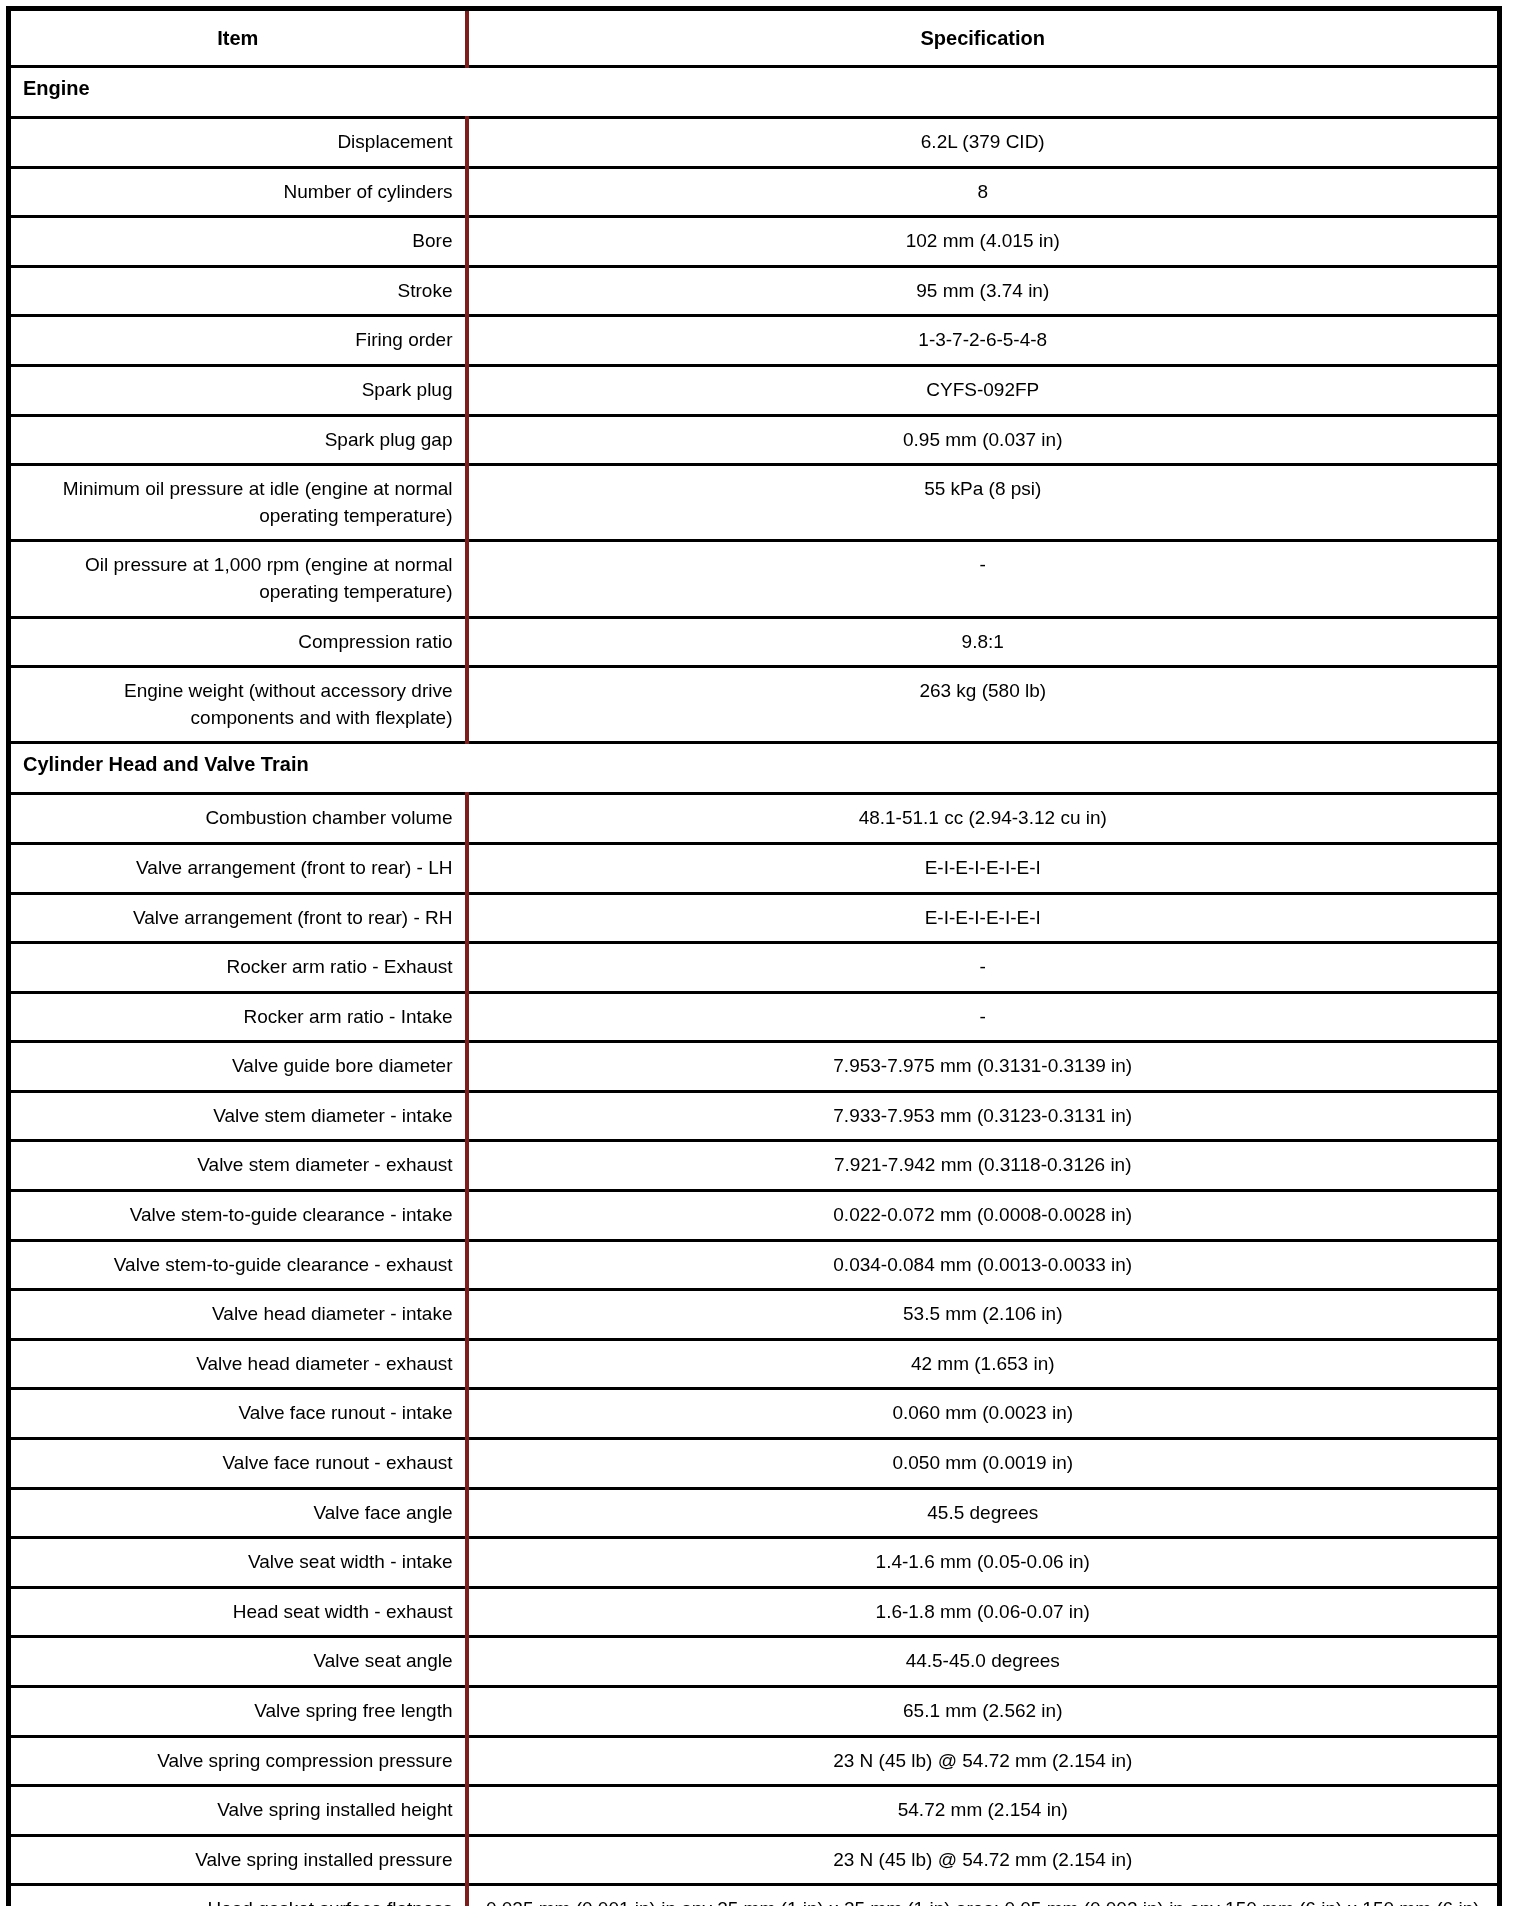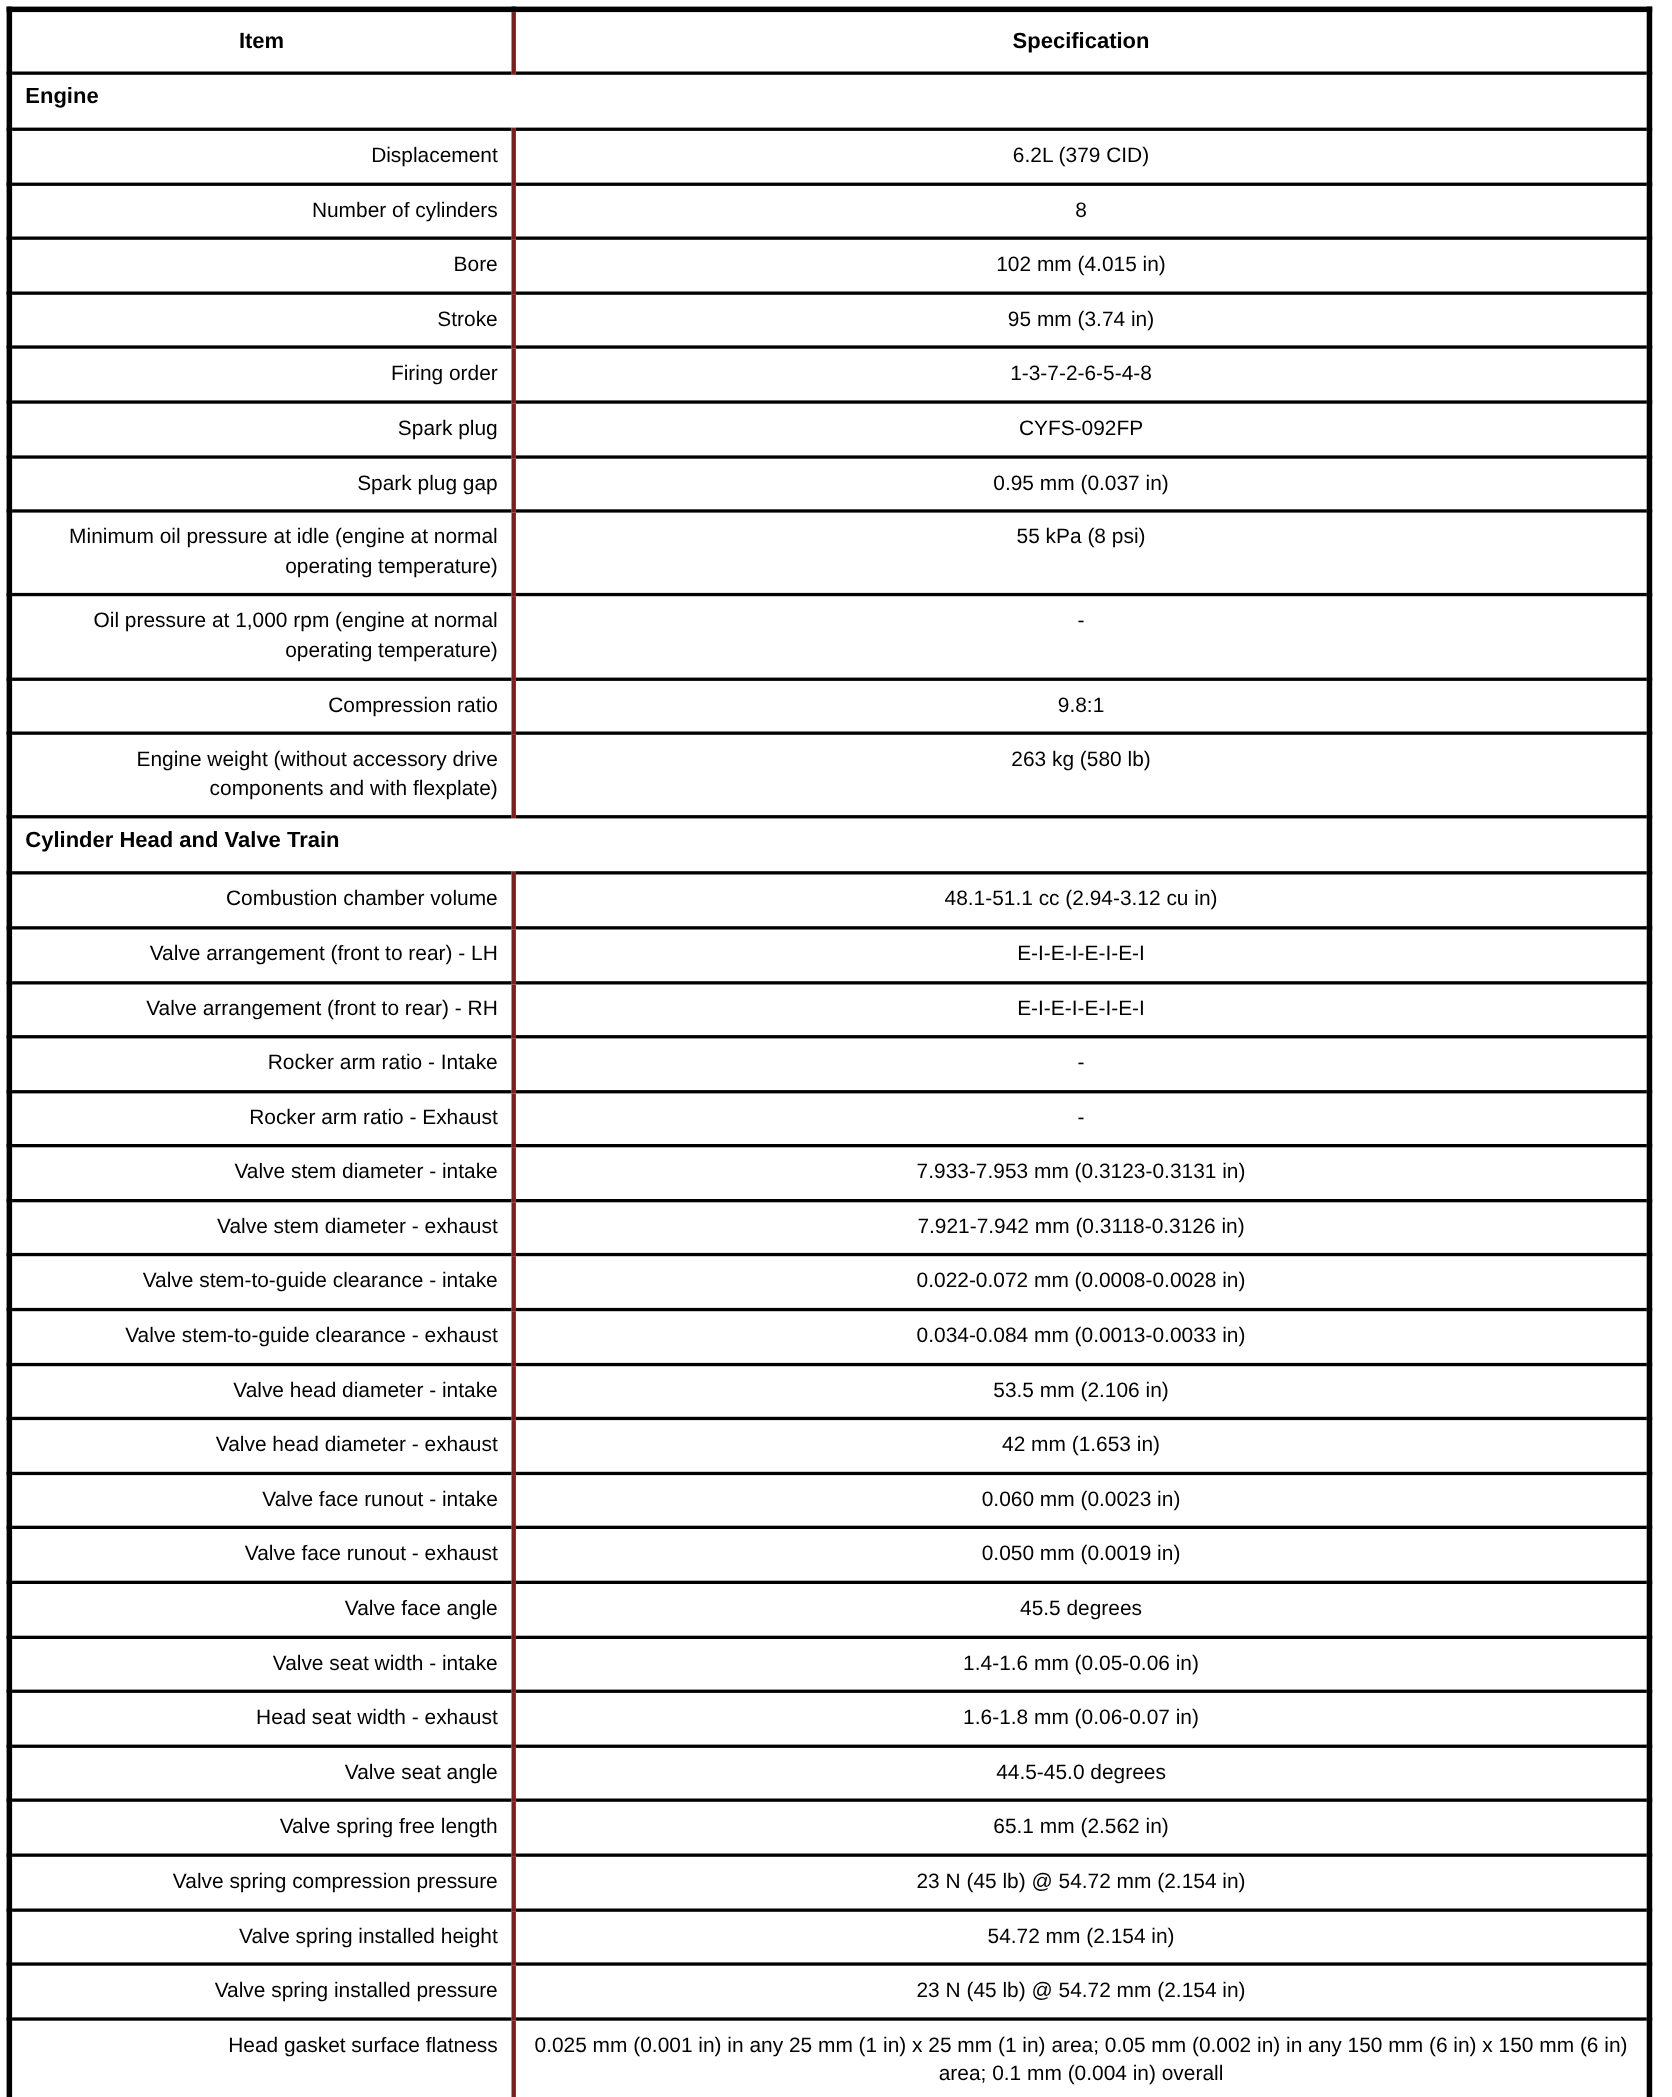--- a/index.html
+++ b/index.html
@@ -126,26 +126,30 @@
         </tr>
         <tr>
           <td class="item">Valve arrangement (front to rear) - LH</td>
           <td class="spec">E-I-E-I-E-I-E-I</td>
         </tr>
         <tr>
           <td class="item">Valve arrangement (front to rear) - RH</td>
           <td class="spec">E-I-E-I-E-I-E-I</td>
         </tr>
         <tr>
+          <td class="item">Rocker arm ratio - Exhaust</td>
+          <td class="spec">-</td>
+        </tr>
+        <tr>
           <td class="item">Rocker arm ratio - Intake</td>
           <td class="spec">-</td>
         </tr>
         <tr>
-          <td class="item">Rocker arm ratio - Exhaust</td>
-          <td class="spec">-</td>
+          <td class="item">Valve guide bore diameter</td>
+          <td class="spec">7.953-7.975 mm (0.3131-0.3139 in)</td>
         </tr>
         <tr>
           <td class="item">Valve stem diameter - intake</td>
           <td class="spec">7.933-7.953 mm (0.3123-0.3131 in)</td>
         </tr>
         <tr>
           <td class="item">Valve stem diameter - exhaust</td>
           <td class="spec">7.921-7.942 mm (0.3118-0.3126 in)</td>
         </tr>
         <tr>

